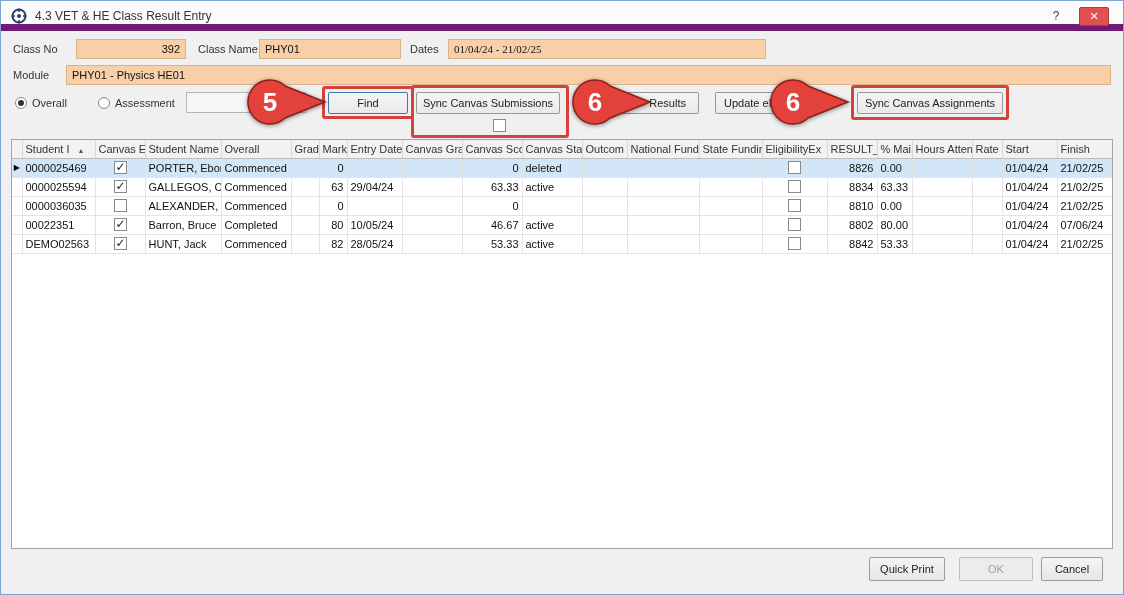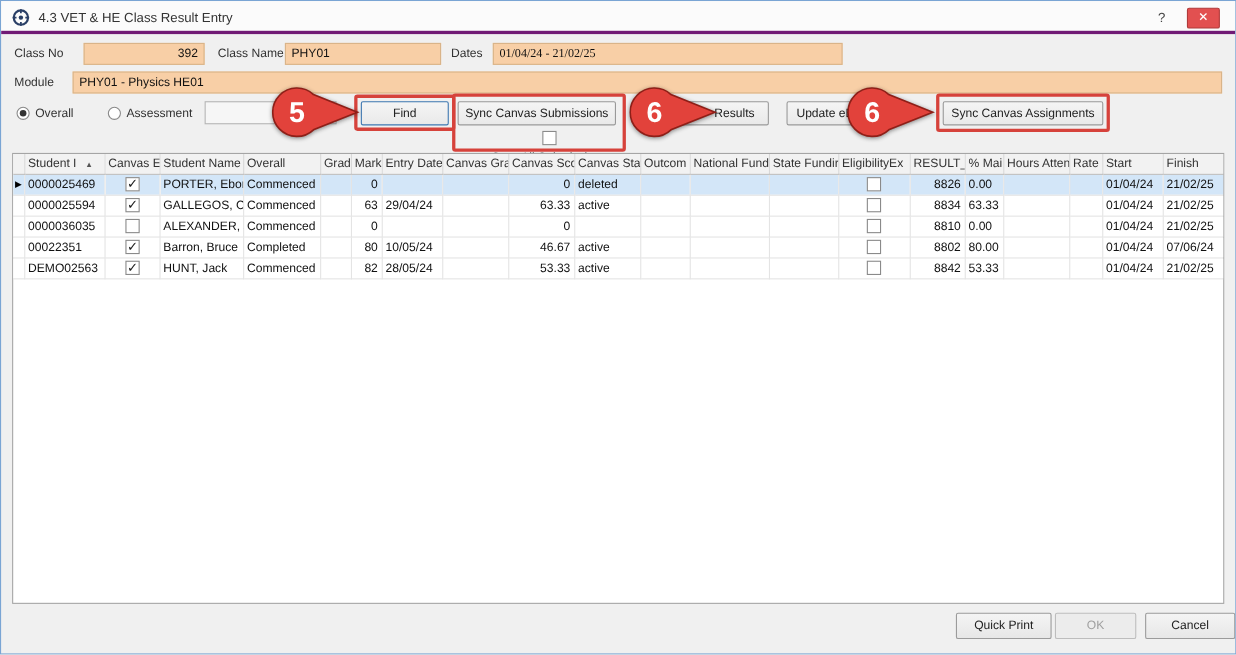--- a/index.html
+++ b/index.html
@@ -1,20 +1,20 @@
 <!DOCTYPE html>
 <html><head>
 <meta charset="utf-8">
 <style>
   * { box-sizing: border-box; margin: 0; padding: 0; }
   html,body { width:1124px; height:595px; font-family:"Liberation Sans","DejaVu Sans",sans-serif; background:#cfd6de; }
   .dialog { position:relative; width:1124px; height:595px; background:#f0f0f0; border:1px solid #7aa5d4; overflow:hidden; }
 
   
-  .titlebar { position:absolute; left:0; top:0; width:100%; height:30px; background:#fbfbfb; border-bottom:3px solid #701a75; }
+  .titlebar { position:absolute; left:0; top:0; width:100%; height:30px; background:#fbfbfb; border-bottom:7px solid #701a75; }
   .app-icon { position:absolute; left:10px; top:7px; width:16px; height:16px; }
   .title { position:absolute; left:34px; top:8px; font-size:12px; color:#333; }
   .help-btn { position:absolute; right:58px; top:7px; width:18px; height:17px; text-align:center; font-size:12px; color:#444; line-height:17px; }
   .close-btn { position:absolute; right:14px; top:6px; width:30px; height:19px; background:#e25050; border:1px solid #b03a3a; border-radius:2px; color:#fff; font-size:11px; font-weight:bold; text-align:center; line-height:17px; }
 
   
   .lbl { position:absolute; font-size:11px; color:#333; white-space:nowrap; }
   .field { position:absolute; height:20px; background:#f8cfa6; border:1px solid #d9b astray; border:1px solid #d9b489; font-size:11px; color:#111; line-height:18px; padding:0 5px; overflow:hidden; white-space:nowrap; }
   .field.right { text-align:right; }
 
@@ -296,17 +296,17 @@
             <td>53.33</td>
             <td></td>
             <td></td>
             <td>01/04/24</td>
             <td>21/02/25</td>
           </tr>
         </tbody>
     </table>
   </div>
 
-  <div class="footer-btn" style="left:868px; top:556px; width:87px;">Quick Print</div>
+  <div class="footer-btn" style="left:868px; top:556px; width:76px;">Quick Print</div>
   <div class="footer-btn disabled" style="left:958px; top:556px; width:74px;">OK</div>
-  <div class="footer-btn" style="left:1040px; top:556px; width:82px;">Cancel</div>
+  <div class="footer-btn" style="left:1040px; top:556px; width:62px;">Cancel</div>
 
 </div>
 
 </body></html>

